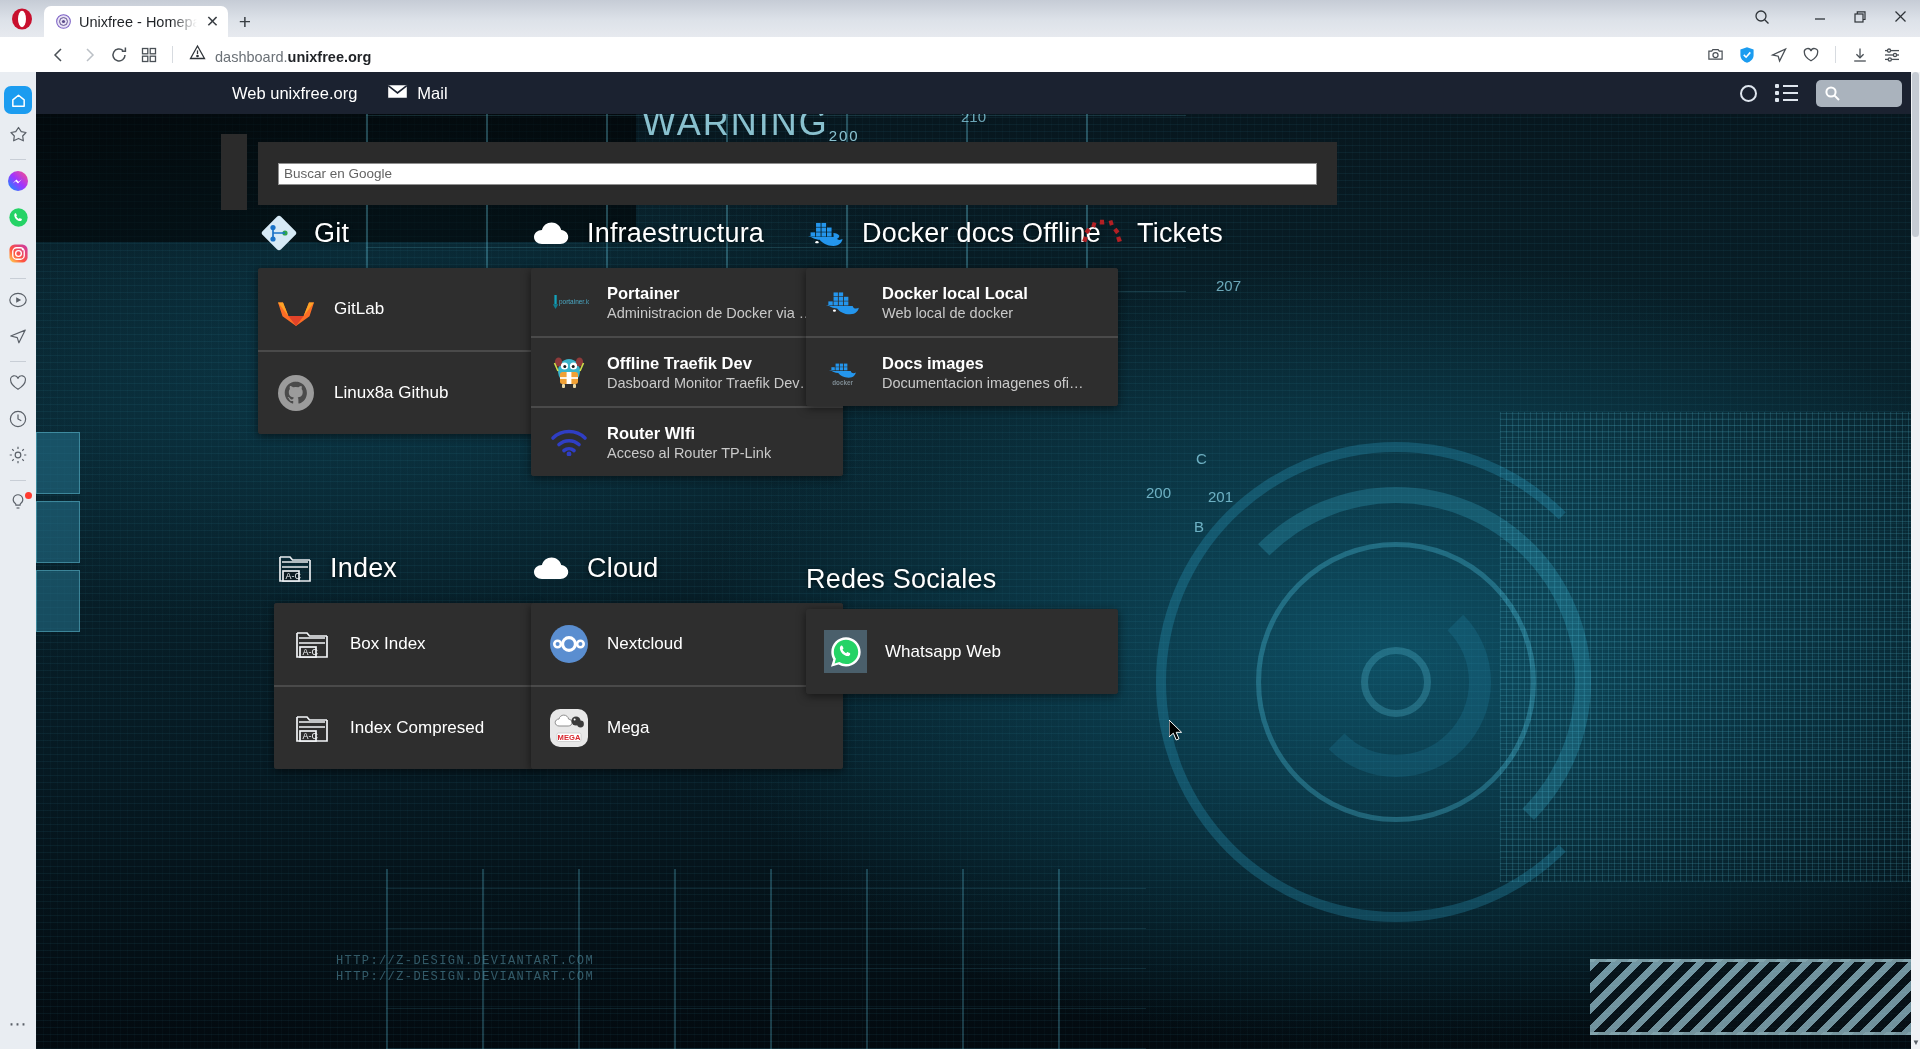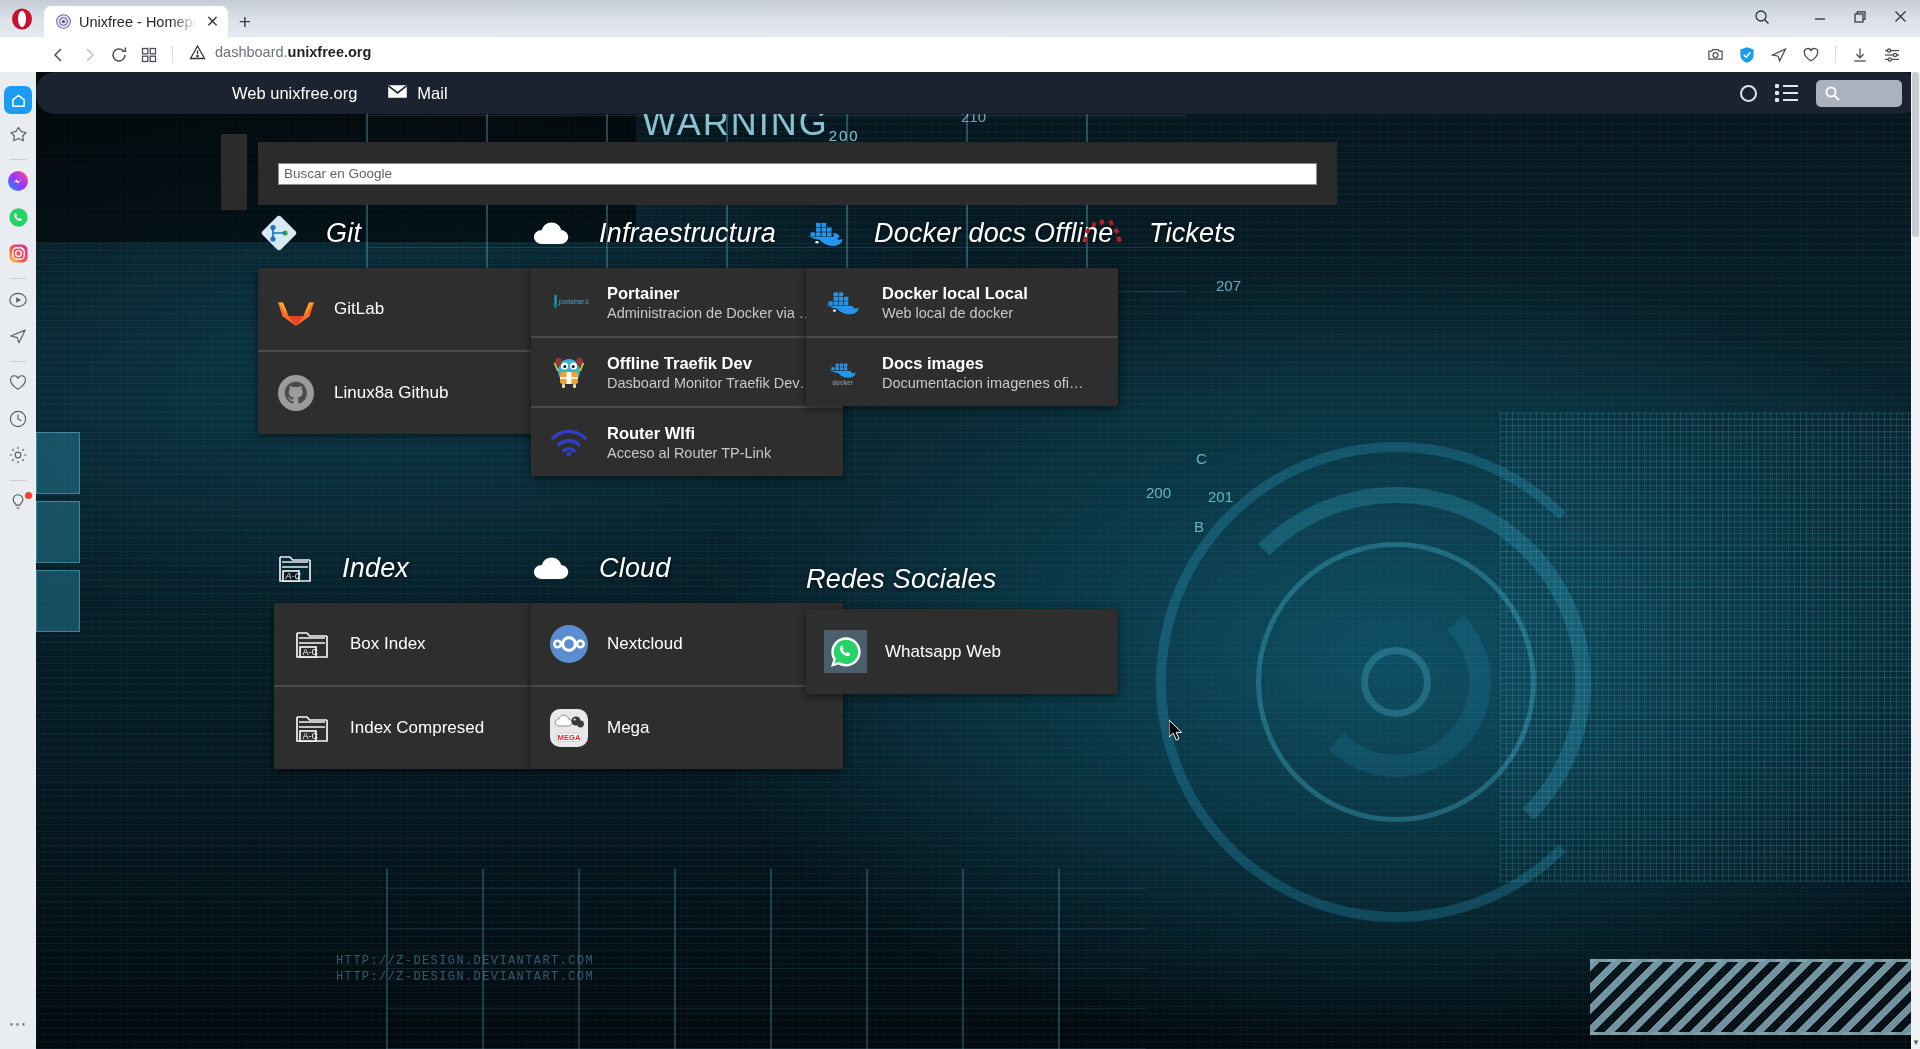--- a/index.html
+++ b/index.html
@@ -40,21 +40,21 @@
   .winbtn { width:40px; height:33px; display:flex; align-items:center; justify-content:center; color:#2e3338; }
   .winbtn.spacer { width: 18px; }
 
   .navbar {
     height:35px; background:#ffffff; display:flex; align-items:center; padding:0 12px 0 44px; gap:0; flex:none;
     position: relative;
   }
   .navbtn { width:30px; height:30px; display:flex; align-items:center; justify-content:center; color:#4a5056; }
   .navbtn.disabled { color:#bbc0c6; }
   .navsep { width:1px; height:17px; background:#d7dbe0; margin:0 8px; }
-  .url-wrap { display:flex; align-items:flex-start; gap:9px; margin-left: 8px; flex:1; }
+  .url-wrap { display:flex; align-items:flex-end; gap:9px; margin-left: 8px; flex:1; }
   .url-text { font-size:14.5px; color:#6b7177; }
   .url-text b { color:#1f2226; font-weight:700; }
   .nav-right { display:flex; align-items:center; gap:0; }
   .nav-right .navbtn { width:32px; }
 
   
   .sidebar {
     position:absolute; left:0; top:72px; width:36px; bottom:0;
     background:#e9edf2; display:flex; flex-direction:column; align-items:center;
     padding-top:10px; gap:0; z-index:5;
@@ -127,21 +127,21 @@
     position:absolute; left:300px; bottom:64px; font-size:12px; letter-spacing:1.4px;
     color:rgba(120,200,225,.40); line-height:1.35; font-family:"Liberation Mono", monospace;
   }
   .wp-darkpanel { position:absolute; left:0; top:0; width:600px; height:170px; background:rgba(0,0,0,.55); }
   .wp-leftboxes { position:absolute; left:0; top:360px; width:44px; height:210px; opacity:.8; }
   .wp-leftboxes i { display:block; background:rgba(35,110,135,.75); border:1px solid rgba(120,225,250,.5); margin-bottom:7px; height:62px; }
 
   
   .pagenav {
     position:absolute; left:0; right:0; top:0; height:42px; background:#1b2230;
-    display:flex; align-items:center; padding:0 18px 0 196px; z-index:4;border-radius:19px;
+    display:flex; align-items:center; padding:0 18px 0 196px; z-index:4;
   }
   .pagenav-left { display:flex; align-items:center; gap:30px; }
   .pn-link { color:#ffffff; font-size:16.5px; display:flex; align-items:center; gap:9px; white-space:nowrap; }
   .pn-right { margin-left:auto; display:flex; align-items:center; gap:18px; }
   .pn-circle { width:17px; height:17px; border-radius:50%; border:2px solid #dfe6ee; }
   .pn-list { display:flex; flex-direction:column; gap:3px; }
   .pn-list i { display:flex; align-items:center; gap:4px; }
   .pn-list i::before { content:""; width:4px; height:4px; background:#dfe6ee; border-radius:1px; display:block;}
   .pn-list i::after { content:""; width:15px; height:2.5px; background:#dfe6ee; display:block; }
   .pn-search {
@@ -158,21 +158,21 @@
     width:1039px; height:22px; border:1px solid #8e8e8e; background:#ffffff;
     font-size:13.5px; color:#555; padding:0 5px; font-family:"Liberation Sans", sans-serif;
     outline:none;
   }
   .searchpanel input::placeholder { color:#636363; }
   .sp-tab { position:absolute; left:185px; top:62px; width:26px; height:76px; background:#2b2b2b; z-index:3; }
 
   
   .board { position:absolute; left:0; top:130px; right:0; bottom:0; z-index:2; }
   .group { position:absolute; }
-  .group-head { display:flex; align-items:center; gap:26px; margin-bottom:14px;font-style:italic; }
+  .group-head { display:flex; align-items:center; gap:14px; margin-bottom:14px; }
   .group-title { color:#ffffff; font-size:27px; font-weight:400; letter-spacing:.2px; text-shadow:0 1px 4px rgba(0,0,0,.7); }
   .group-icon { width:42px; height:42px; flex:none; display:flex; align-items:center; justify-content:center; }
   .cards { background:#2e2e2e; border-radius:3px; overflow:hidden; box-shadow:0 2px 10px rgba(0,0,0,.55); }
   .card {
     display:flex; align-items:center; gap:18px; padding:14px 18px;
     border-bottom:2px solid #4a4a4a;
     background:#2e2e2e;
   }
   .card:last-child { border-bottom:none; }
   .card-ico { width:40px; height:40px; flex:none; display:flex; align-items:center; justify-content:center; }

